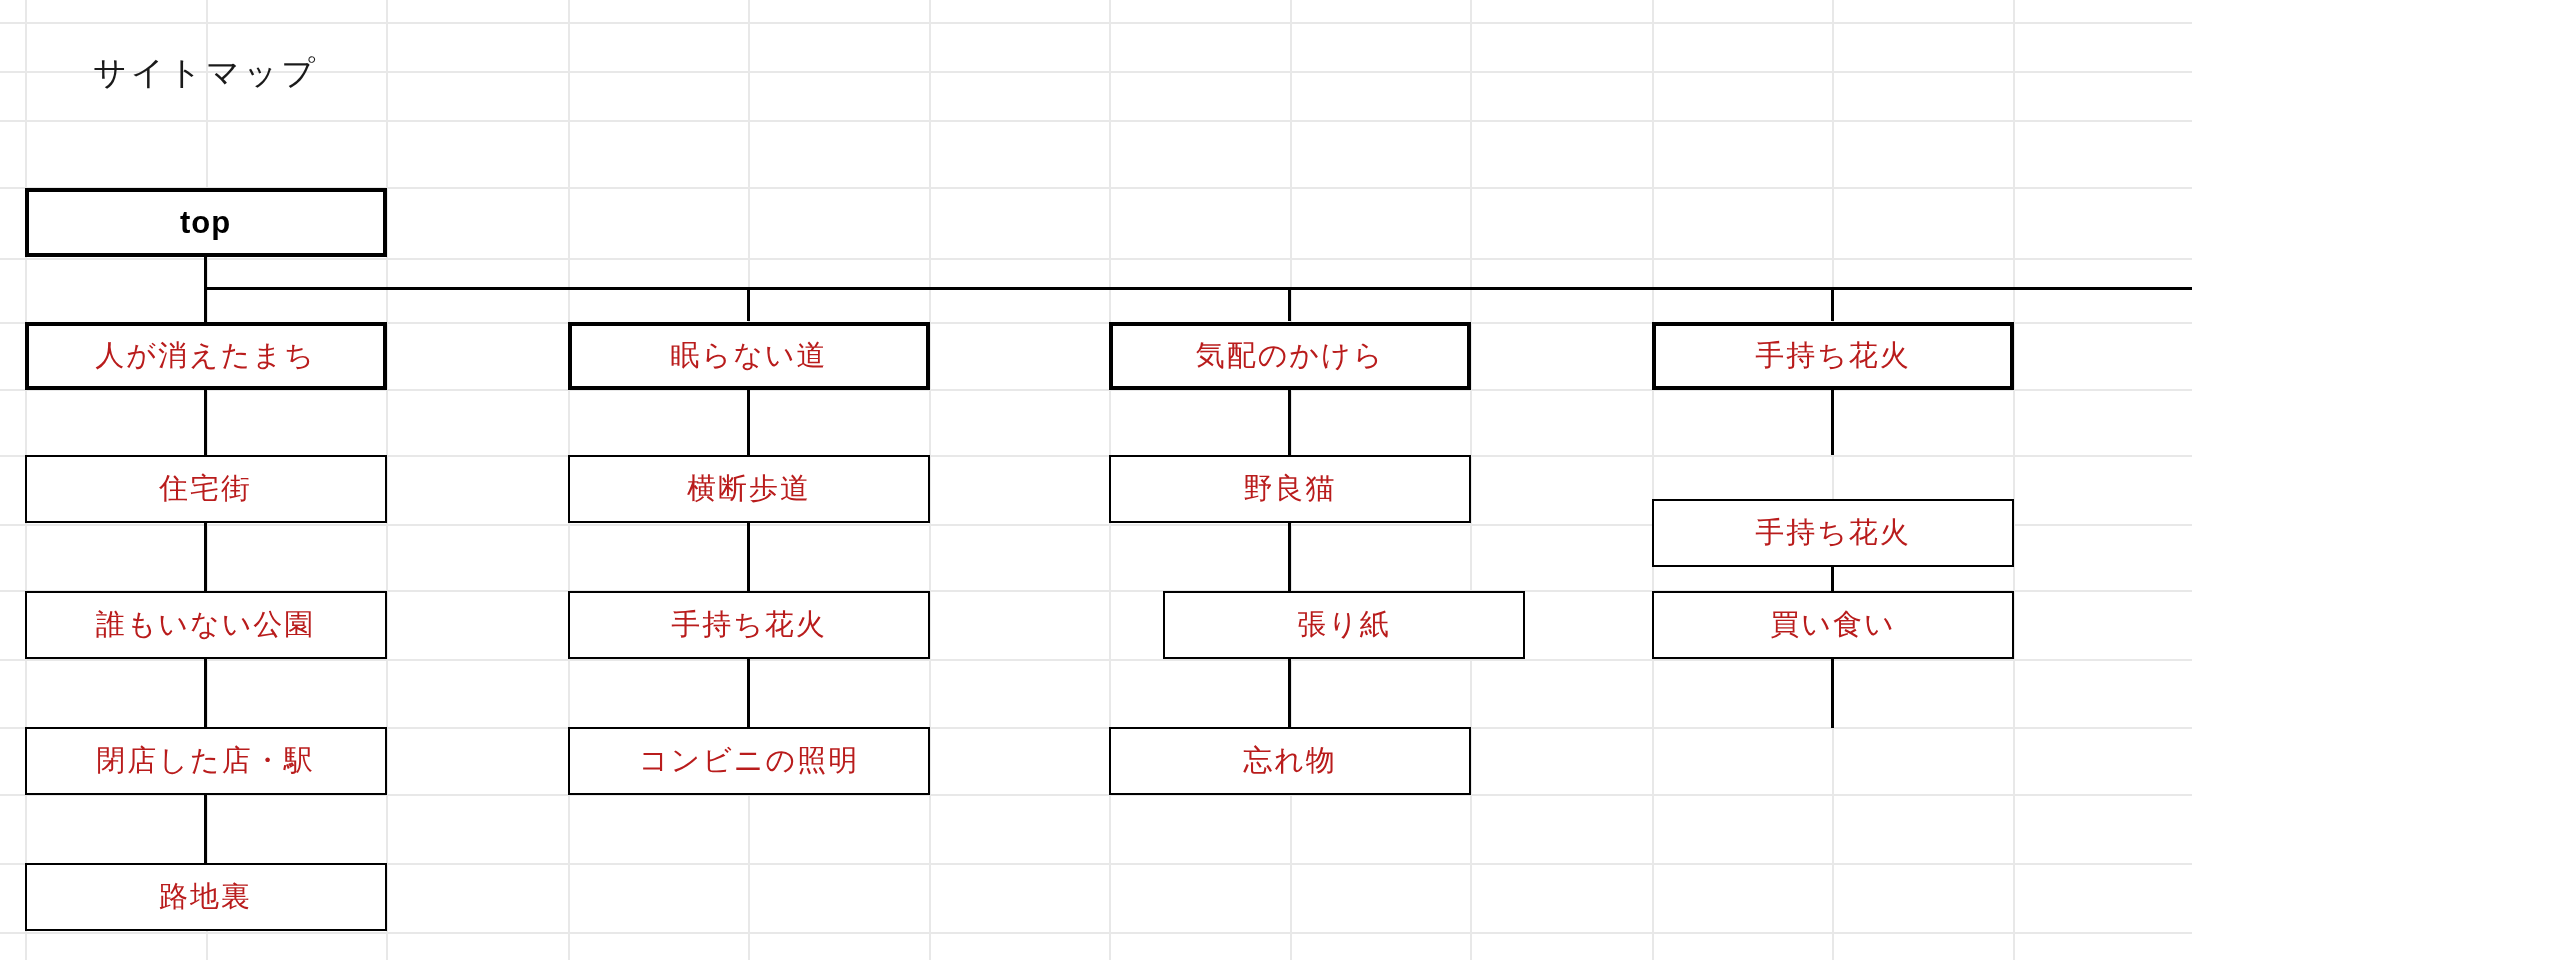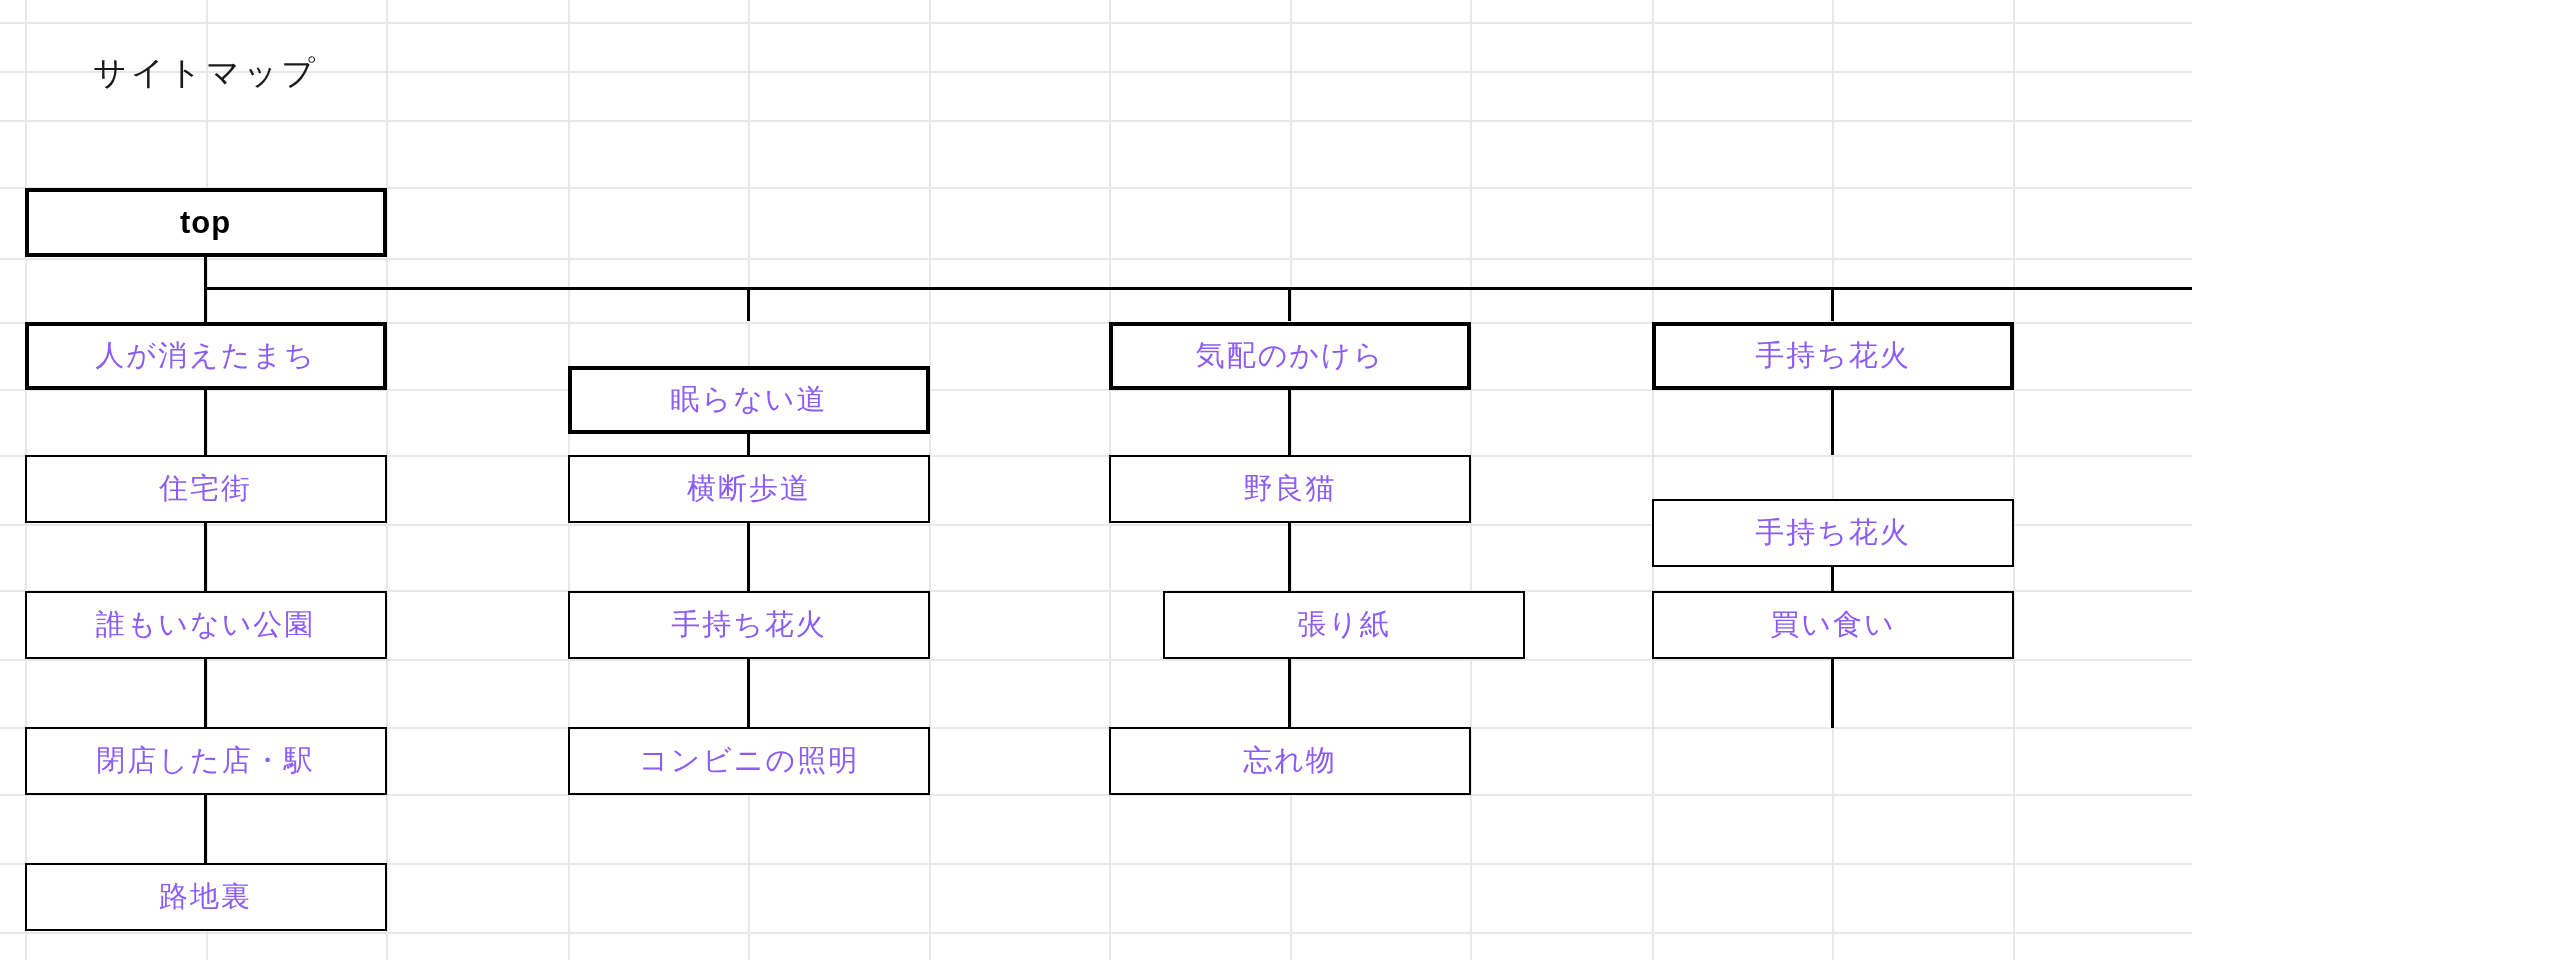--- a/index.html
+++ b/index.html
@@ -39,21 +39,21 @@
     box-sizing: border-box;
     width: 362px;
     height: 68px;
     background: #ffffff;
     border: 2.9px solid #000000;
     display: flex;
     align-items: center;
     justify-content: center;
     font-size: 29px;
     letter-spacing: 2px;
-    color: #8b5cf6;
+    color: #b91c1c;
     z-index: 2;
     white-space: nowrap;
   }
   .node.thick { border-width: 4.9px; }
   .node.root {
     height: 69px;
     font-weight: bold;
     font-size: 31px;
     color: #000000;
     letter-spacing: 1px;
@@ -134,21 +134,21 @@
   <div id="page-title">サイトマップ</div>
 
   <div class="node thick root" style="left:24.5px; top:188px;text-align:center;">top</div>
 
   <div class="node thick" style="left:24.5px; top:322px;">人が消えたまち</div>
   <div class="node" style="left:24.5px; top:455px;">住宅街</div>
   <div class="node" style="left:24.5px; top:591px;">誰もいない公園</div>
   <div class="node" style="left:24.5px; top:727px;">閉店した店・駅</div>
   <div class="node" style="left:24.5px; top:863px;">路地裏</div>
 
-  <div class="node thick" style="left:568px; top:322px;margin-top:44px;">眠らない道</div>
+  <div class="node thick" style="left:568px; top:322px;">眠らない道</div>
   <div class="node" style="left:568px; top:455px;">横断歩道</div>
   <div class="node" style="left:568px; top:591px;">手持ち花火</div>
   <div class="node" style="left:568px; top:727px;">コンビニの照明</div>
 
   <div class="node thick" style="left:1109px; top:322px;">気配のかけら</div>
   <div class="node" style="left:1109px; top:455px;">野良猫</div>
   <div class="node" style="left:1163px; top:591px;">張り紙</div>
   <div class="node" style="left:1109px; top:727px;">忘れ物</div>
 
   <div class="node thick" style="left:1652px; top:322px;">手持ち花火</div>

